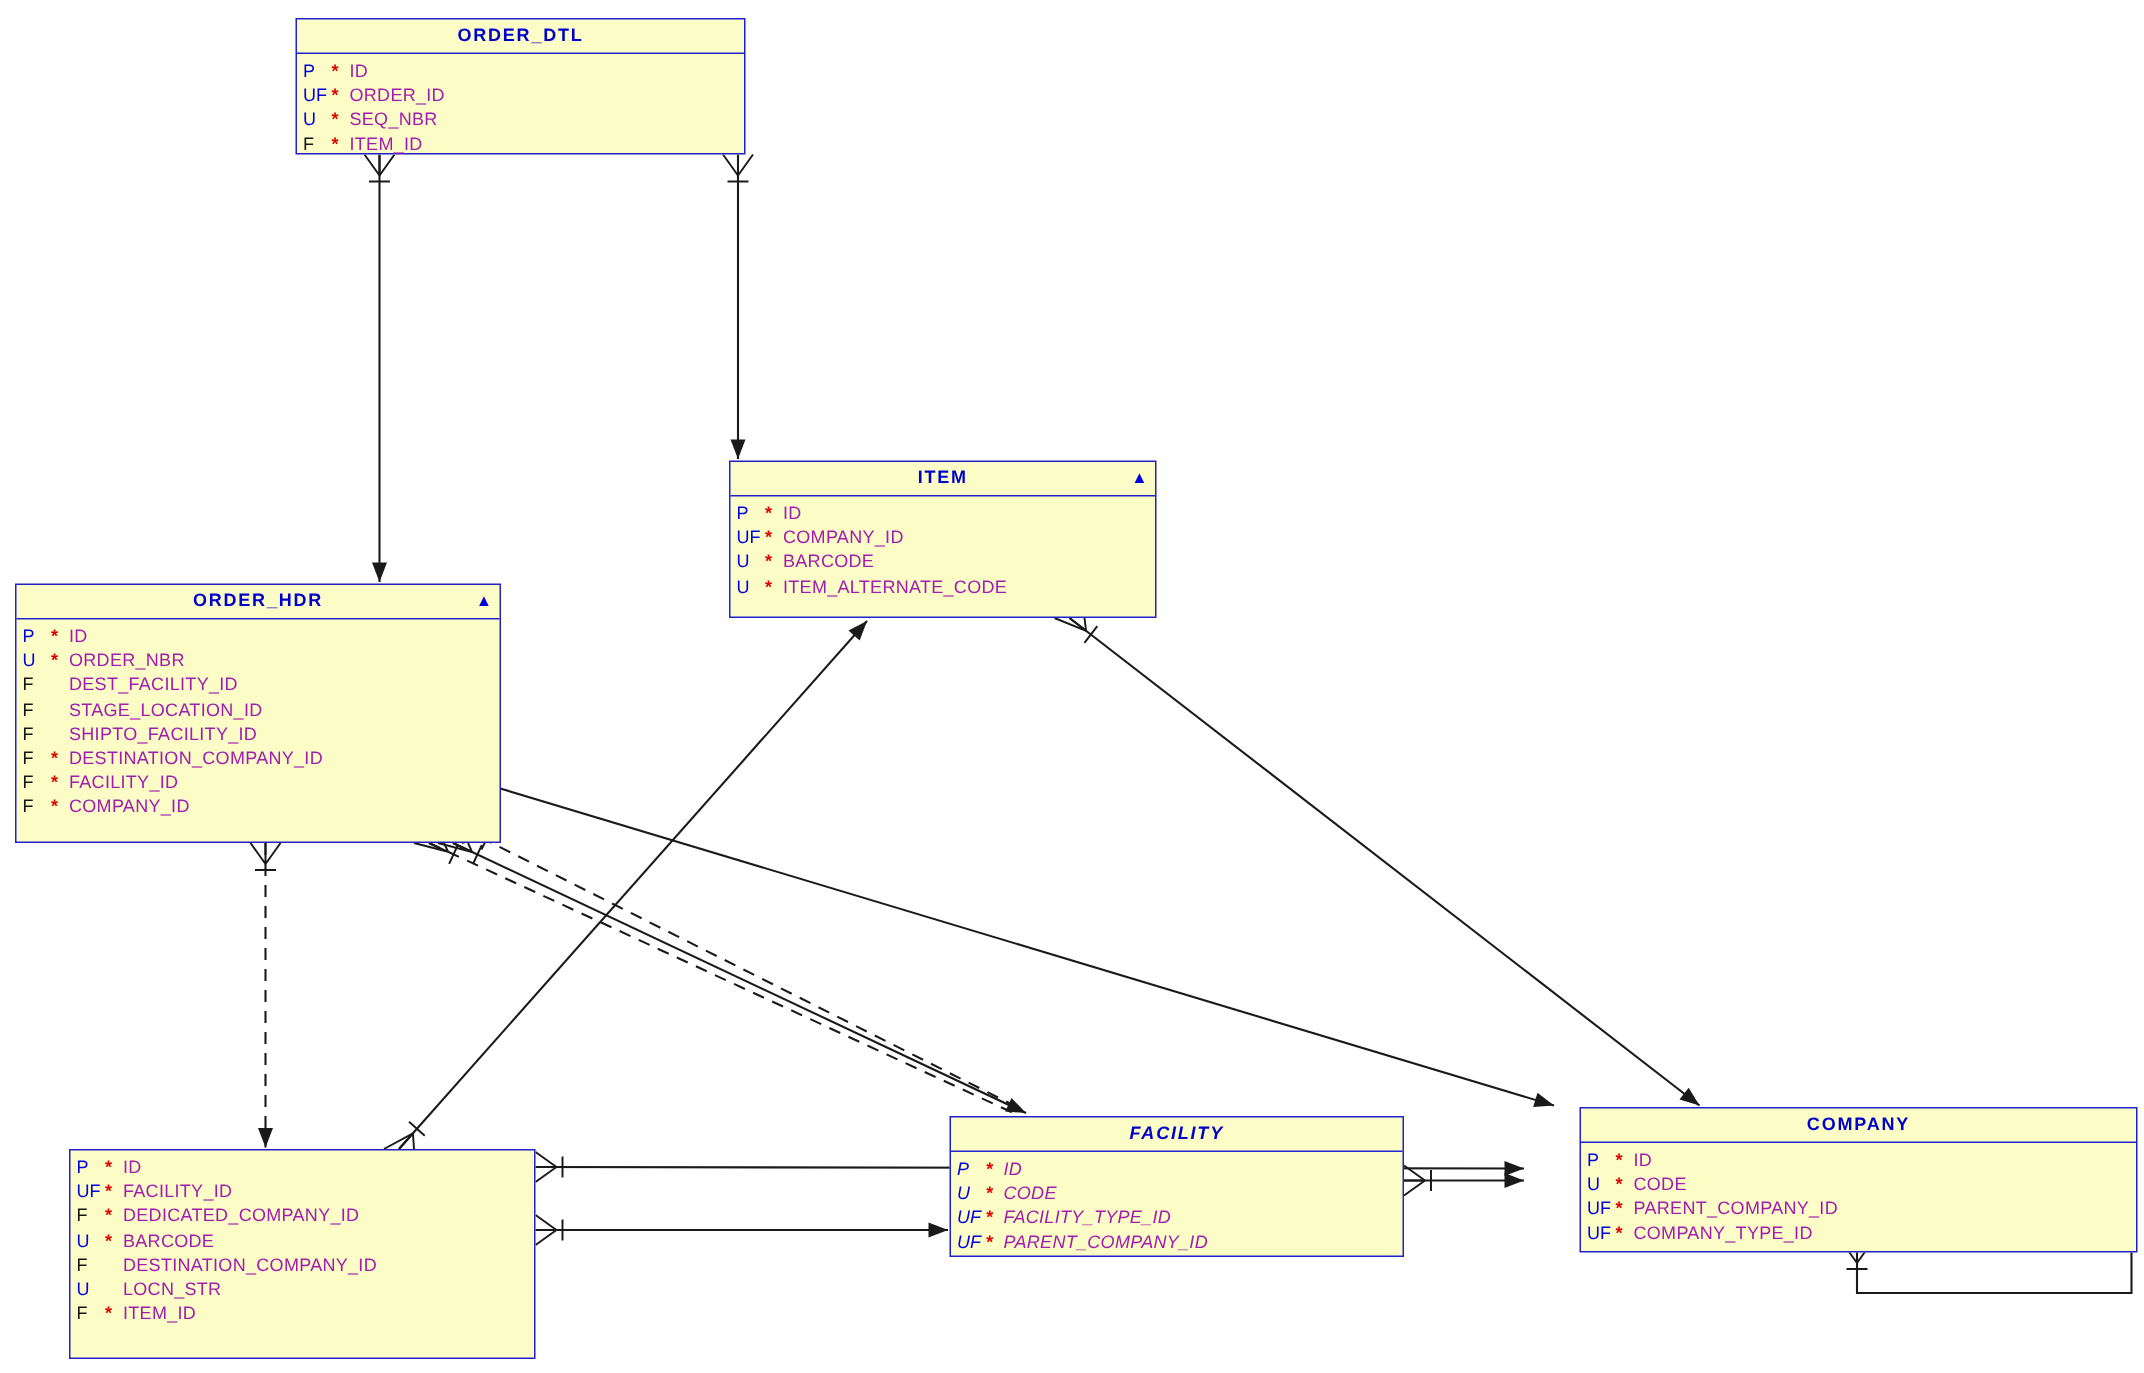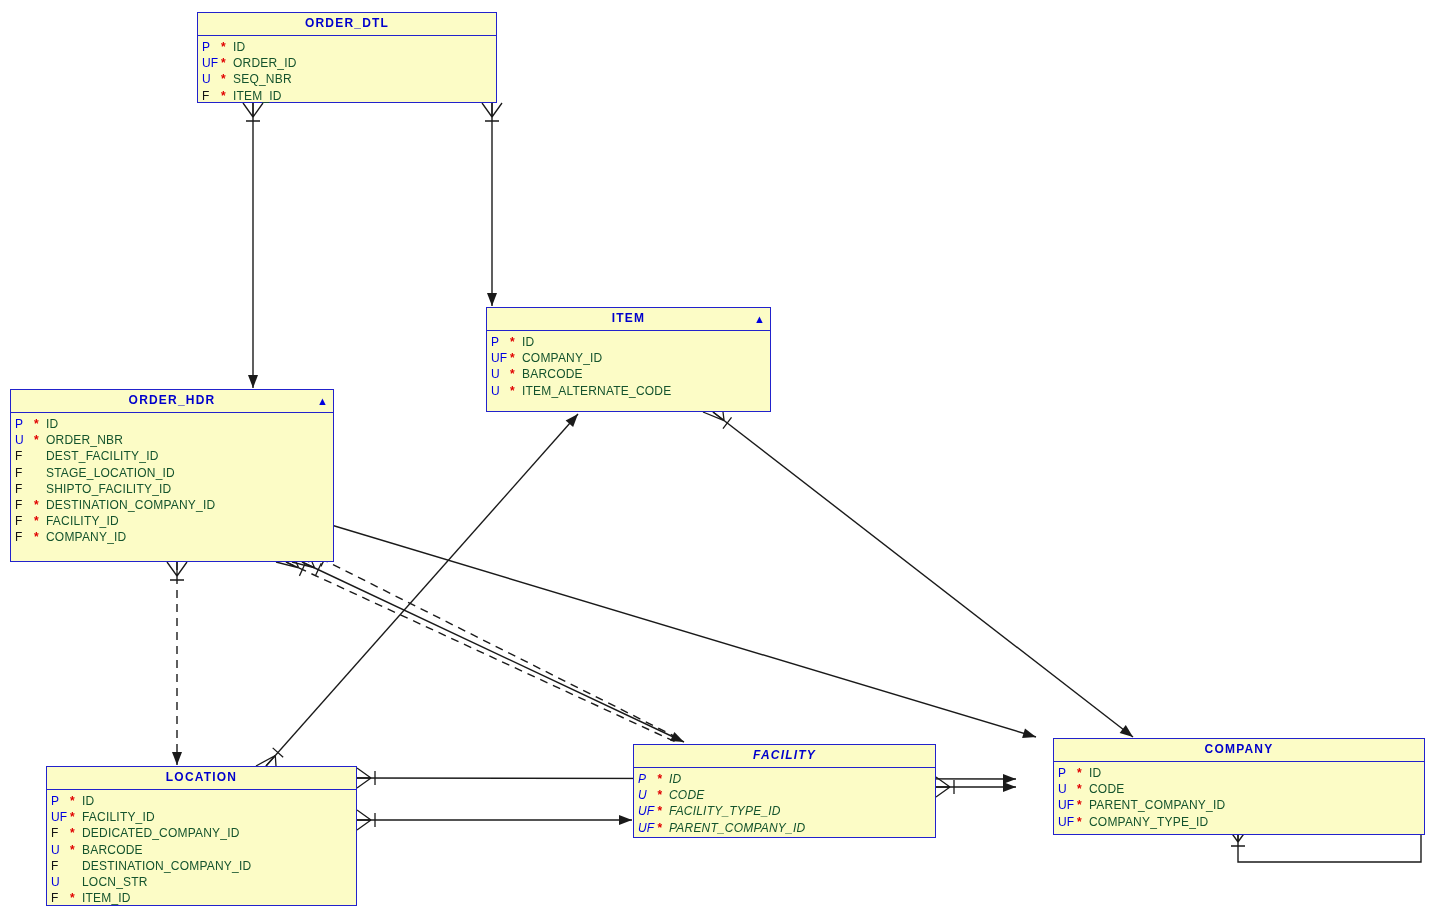--- a/index.html
+++ b/index.html
@@ -9,21 +9,21 @@
   .tables-layer{position:absolute;left:0;top:0;width:100%;height:100%;z-index:2;pointer-events:none;}
   .tbl{position:absolute;box-sizing:border-box;border:1.5px solid #2222CC;background:#FCFCC6;pointer-events:auto;}
   .tbl-header{position:relative;height:22px;border-bottom:1.5px solid #2222CC;text-align:center;}
   .tbl-title{display:inline-block;line-height:21px;font-size:12px;font-weight:bold;letter-spacing:1.2px;color:#0000CC;}
   .collapse-tri{position:absolute;right:5px;top:2px;font-size:11px;line-height:18px;color:#0000E0;cursor:pointer;}
   .tbl-rows{padding-top:4px;}
   .col-row{display:flex;align-items:baseline;height:16.2px;font-size:12px;white-space:nowrap;padding-left:4px;}
   .col-key{display:inline-block;width:19px;flex:0 0 19px;color:#0000E0;}
   .col-key.fk{color:#141414;}
   .col-star{display:inline-block;width:12px;flex:0 0 12px;color:#E00000;font-weight:bold;}
-  .col-name{color:#14532d;letter-spacing:0.2px;}
+  .col-name{color:#a21caf;letter-spacing:0.2px;}
 </style>
 </head>
 <body>
 
 <div id="diagram">
   <svg id="rel-svg" width="1429" height="915" viewBox="0 0 1429 915">
       <g>
         <path d="M253 103 L253 388" fill="none" stroke="#1A1A1A" stroke-width="1.4"></path>
         <path d="M253,117 L243 103 M253,117 L253 103 M253,117 L263 103 M260 121 L246 121" fill="none" stroke="#1A1A1A" stroke-width="1.3"></path>
         <polygon points="253,388 248,375 258,375" fill="#1A1A1A"></polygon>
@@ -177,21 +177,20 @@
             <span class="col-name">FACILITY_ID</span>
           </div>
           <div class="col-row">
             <span class="col-key fk">F</span>
             <span class="col-star">*</span>
             <span class="col-name">COMPANY_ID</span>
           </div>
         </div>
       </div>
       <div class="tbl" style="left: 46px; top: 766px; width: 311px; height: 140px;">
-        <div class="tbl-header"><span class="tbl-title">LOCATION</span></div>
         <div class="tbl-rows">
           <div class="col-row">
             <span class="col-key">P</span>
             <span class="col-star">*</span>
             <span class="col-name">ID</span>
           </div>
           <div class="col-row">
             <span class="col-key">UF</span>
             <span class="col-star">*</span>
             <span class="col-name">FACILITY_ID</span>

